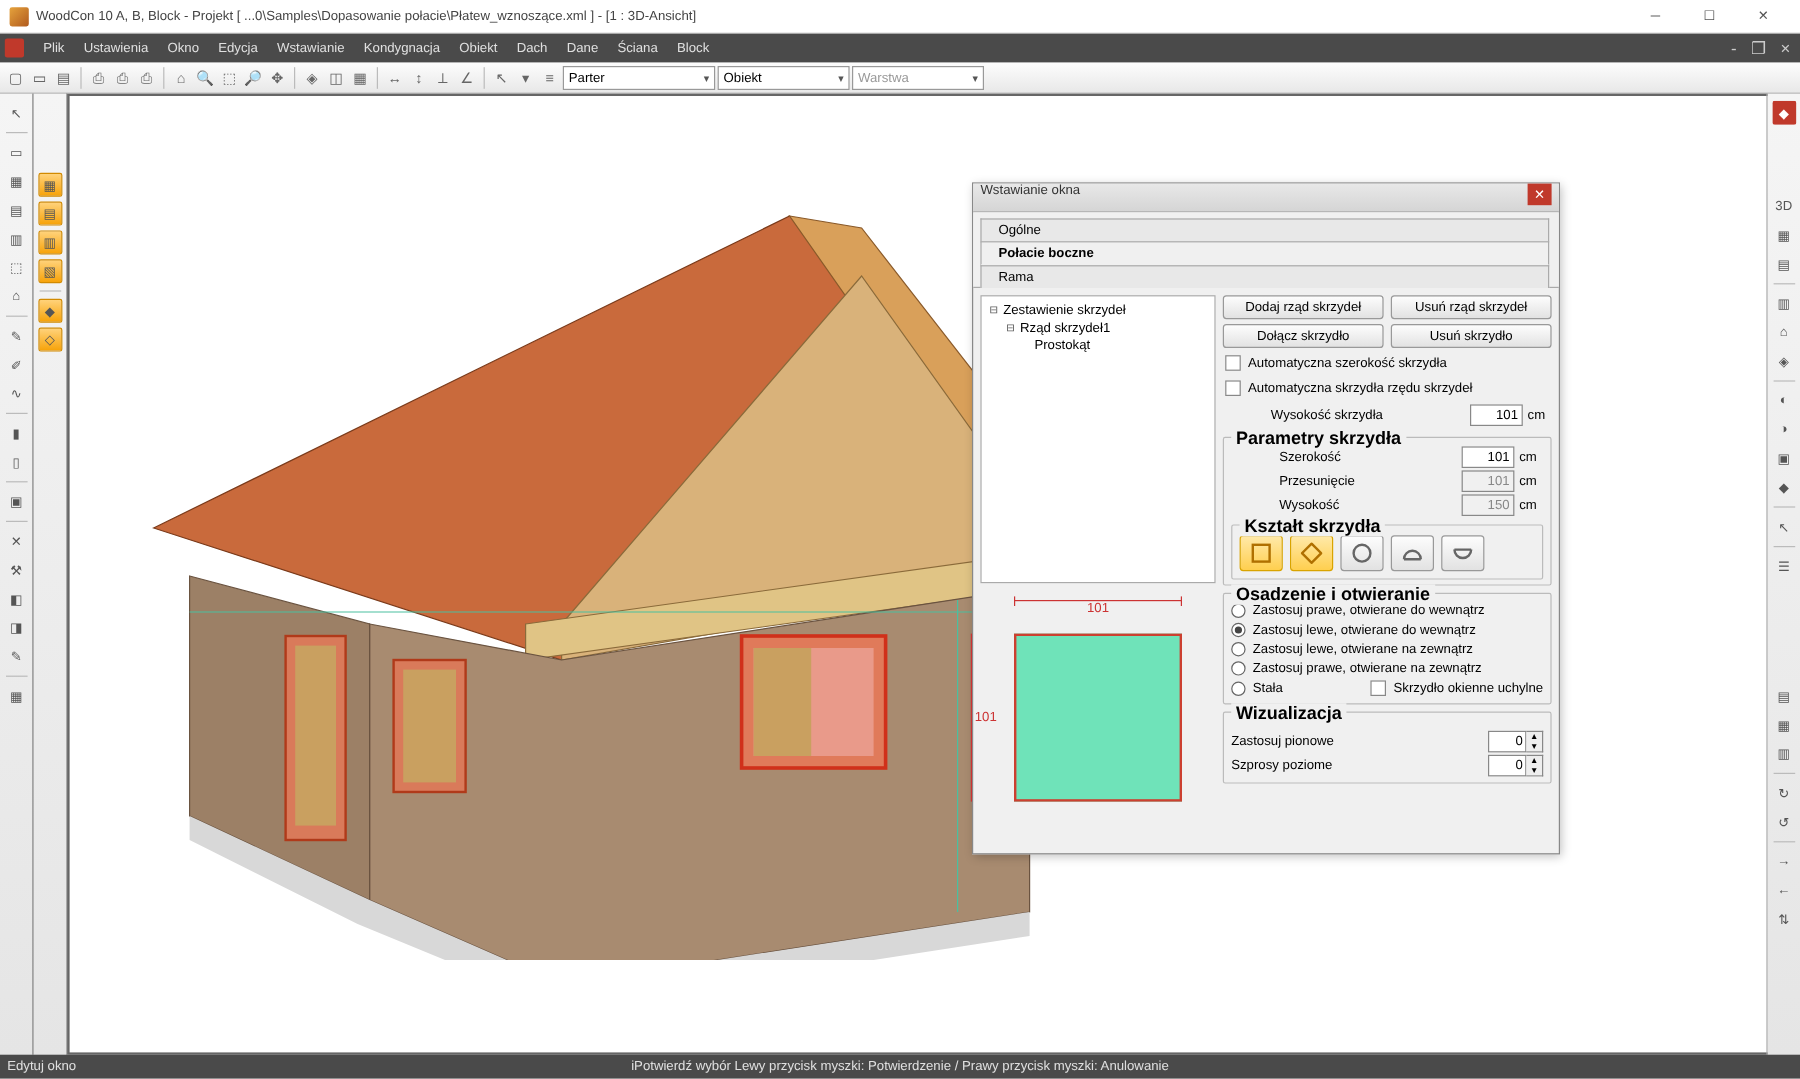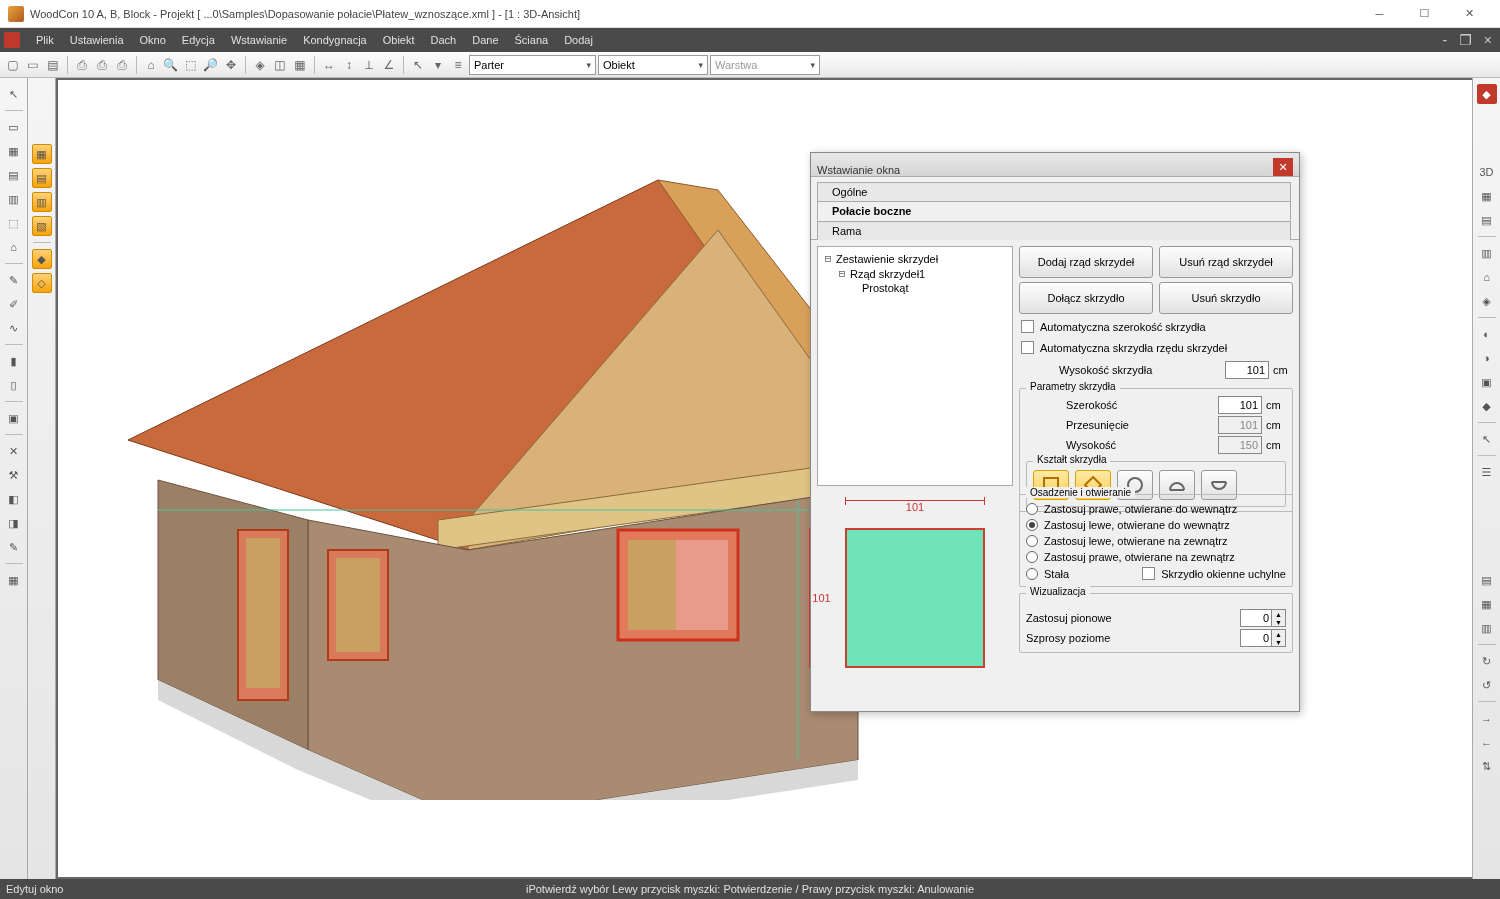--- a/index.html
+++ b/index.html
@@ -25,43 +25,43 @@
 .dock-btn { width:20px; height:20px; border:1px solid transparent; border-radius:2px; display:flex; align-items:center; justify-content:center; color:#555; font-size:11px; }
 .dock-btn.active { background:linear-gradient(#ffd27a,#f7a30a); border-color:#d28a00; }
 .dock-sep { width:18px; height:1px; background:#bbb; margin:2px 0; }
 .right-dock { width:28px; background:linear-gradient(#f5f5f5,#e5e5e5); border-left:1px solid #aaa; display:flex; flex-direction:column; align-items:center; padding-top:6px; gap:4px; position:absolute; right:0; top:0; bottom:0; }
 .viewport { flex:1; background:#fff; margin:2px; position:relative; overflow:hidden; }
 .house { position:absolute; left:40px; top:40px; width:780px; height:680px; }
 .statusbar { position:absolute; bottom:0; left:0; right:0; height:20px; background:#4a4a4a; color:#e0e0e0; display:flex; align-items:center; padding:0 6px; }
 .statusbar .right { position:absolute; left:50%; transform:translateX(-50%); }
 
 .dialog { position:absolute; left:810px; top:152px; width:490px; height:560px; background:#f0f0f0; border:1px solid #888; box-shadow:2px 2px 8px rgba(0,0,0,.25); display:flex; flex-direction:column; }
-.dlg-title { height:24px; background:linear-gradient(#e8e8e8,#d5d5d5); display:flex; align-items:flex-end; padding:0 6px; border-bottom:1px solid #aaa; }
+.dlg-title { height:24px; background:linear-gradient(#e8e8e8,#d5d5d5); display:flex; align-items:flex-start; padding:0 6px; border-bottom:1px solid #aaa; }
 .dlg-title .t { flex:1; color:#333; }
 .dlg-close { width:20px; height:18px; background:#c0392b; color:#fff; display:flex; align-items:center; justify-content:center; font-size:11px; }
 .dlg-tabs { display:flex; padding:4px 6px 0 6px; border-bottom:1px solid #aaa; background:#f0f0f0; gap:0;flex-direction:column; }
 .dlg-tab { padding:3px 14px; border:1px solid #aaa; border-bottom:none; background:#e8e8e8; margin-right:2px; position:relative; top:1px; }
 .dlg-tab.active { background:#f0f0f0; font-weight:bold; border-bottom:1px solid #f0f0f0; }
 .dlg-body { flex:1; display:flex; flex-direction:column; padding:6px; gap:4px; }
 .dlg-top { display:flex; gap:6px; height:240px; }
 .tree { flex:0 0 196px; background:#fff; border:1px solid #aaa; padding:4px; font-size:11px; }
 .tree-row { display:flex; align-items:center; gap:2px; padding:1px 0; }
 .tree-row .tw { width:12px; text-align:center; color:#666; font-family:monospace; }
 .right-panel { flex:1; display:flex; flex-direction:column; gap:4px; }
 .btn-row { display:flex; gap:6px; }
-.dlg-btn { flex:1; height:32px; background:linear-gradient(#fdfdfd,#e2e2e2); border:1px solid #999; border-radius:3px; font-size:11px; display:flex; align-items:center; justify-content:center; }
+.dlg-btn { flex:1; height:20px; background:linear-gradient(#fdfdfd,#e2e2e2); border:1px solid #999; border-radius:3px; font-size:11px; display:flex; align-items:center; justify-content:center; }
 .chk-row { display:flex; align-items:center; gap:6px; padding:2px 2px; }
 .chk { width:13px; height:13px; border:1px solid #888; background:#fff; }
 .field-row { display:flex; align-items:center; gap:4px; padding:1px 0; }
 .field-row .lbl { flex:1;margin-left:40px; }
 .field-row input { width:44px; height:18px; border:1px solid #888; text-align:right; padding:0 3px; font-size:11px; }
 .field-row input:disabled { background:#f0f0f0; color:#888; }
 .field-row .unit { width:20px; }
 .group { border:1px solid #bbb; border-radius:2px; padding:6px 6px 4px 6px; position:relative; margin-top:4px; }
-.group > .legend { position:absolute; top:-8px; left:6px; background:#f0f0f0; padding:0 4px; font-size:10px; }
+.group > .legend { position:absolute; top:-8px; left:6px; background:#f0f0f0; padding:0 4px; font-size:15px;font-weight:bold; }
 .shape-row { display:flex; gap:6px; padding:2px 0; }
 .shape-btn { width:36px; height:30px; background:linear-gradient(#fdfdfd,#e2e2e2); border:1px solid #999; border-radius:3px; display:flex; align-items:center; justify-content:center; }
 .shape-btn.sel { background:linear-gradient(#ffe9a8,#ffcf4f); border-color:#d9a400; }
 .radio-row { display:flex; align-items:center; gap:6px; padding:2px 0; }
 .radio { width:12px; height:12px; border:1px solid #666; border-radius:50%; background:#fff; display:flex; align-items:center; justify-content:center; }
 .radio.sel::after { content:""; width:6px; height:6px; background:#444; border-radius:50%; }
 .middle-row { display:flex; gap:6px; flex:1; }
 .preview { flex:0 0 196px; display:flex; align-items:center; justify-content:center; position:relative; }
 .preview-box { width:140px; height:140px; background:#6fe3b9; border:2px solid #cc4030; position:relative; }
 .dim-top { position:absolute; top:-28px; left:0; right:0; text-align:center; color:#c33; border-top:1px solid #c33; }
@@ -97,21 +97,21 @@
   <div class="menu-item">Plik</div>
   <div class="menu-item">Ustawienia</div>
   <div class="menu-item">Okno</div>
   <div class="menu-item">Edycja</div>
   <div class="menu-item">Wstawianie</div>
   <div class="menu-item">Kondygnacja</div>
   <div class="menu-item">Obiekt</div>
   <div class="menu-item">Dach</div>
   <div class="menu-item">Dane</div>
   <div class="menu-item">Ściana</div>
-  <div class="menu-item">Dodaj</div>
+  <div class="menu-item">Block</div>
   <div class="right">
     <span>-</span>
     <span>❐</span>
     <span>×</span>
   </div>
 </div>
 
 <div class="toolbar">
   <div class="tb-btn">▢</div>
   <div class="tb-btn">▭</div>

